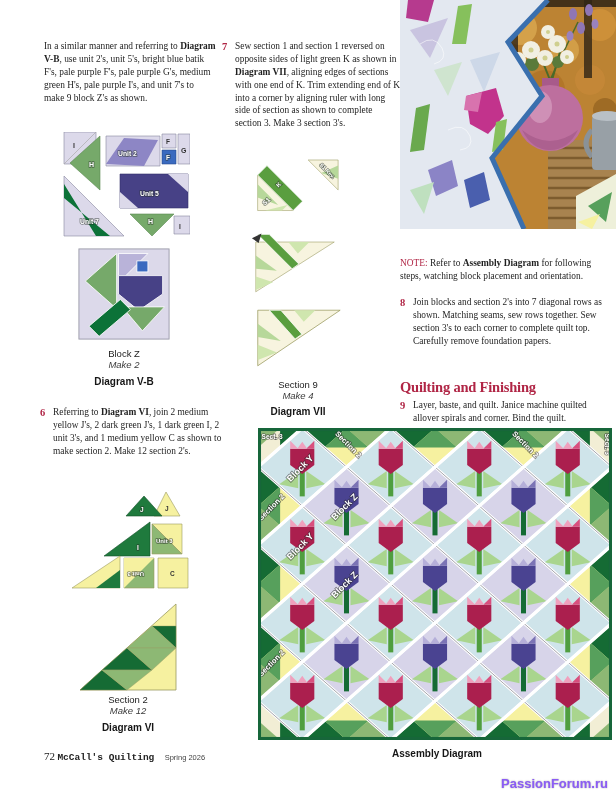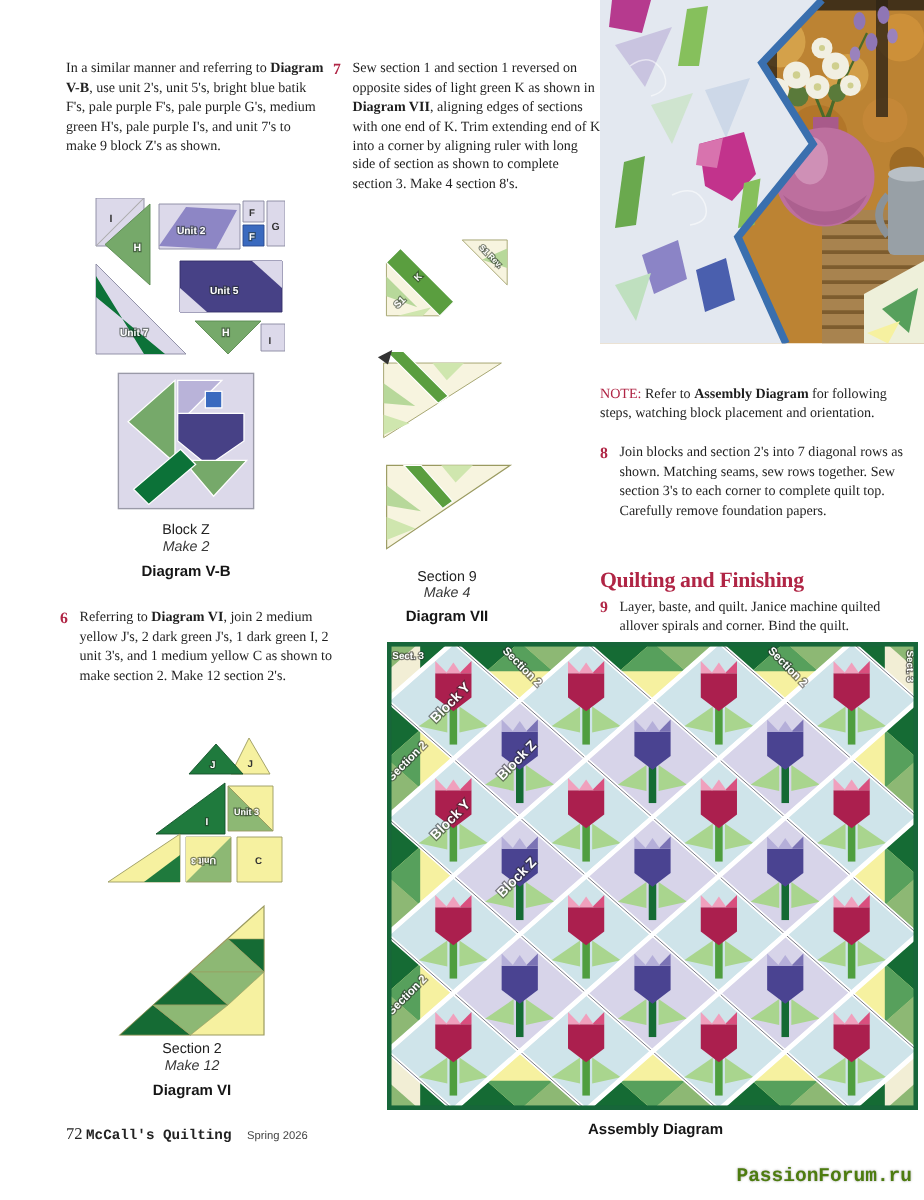--- a/index.html
+++ b/index.html
@@ -11,22 +11,22 @@
   .stepnum{position:absolute;left:0;top:0;font-weight:bold;color:#b02545;font-size:10.5px;}
   .heading{font-family:"Liberation Serif",serif;font-weight:bold;font-size:14.5px;color:#b02545;letter-spacing:-.2px;}
   .figcap{font-family:"Liberation Sans",sans-serif;text-align:center;}
   .fig-label{font-size:9.5px;color:#222;}
   .fig-make{font-size:9.5px;font-style:italic;color:#3a3a3a;}
   .fig-caption{font-family:"Liberation Sans",sans-serif;font-weight:bold;font-size:10px;color:#161616;text-align:center;}
   .footer{font-size:9.5px;color:#222;}
   .footer .pg{font-weight:normal;font-size:11px;}
   .footer .mag{font-weight:bold;font-family:Liberation Mono, monospace;}
   .footer .issue{font-family:"Liberation Sans",sans-serif;font-size:7.5px;color:#444;margin-left:8px;}
-  .watermark{font-family:Liberation Mono, monospace;font-weight:bold;font-size:13px;
-             color:#4d7c0f;text-shadow:0 0 2px #c4c4c4, 0 0 1px #bdbdbd;}
+  .watermark{font-family:Liberation Sans, sans-serif;font-weight:bold;font-size:13px;
+             color:#8b5cf6;text-shadow:0 0 2px #c4c4c4, 0 0 1px #bdbdbd;}
   svg text{font-family:"Liberation Sans",sans-serif;}
   .halo{paint-order:stroke;stroke:rgba(35,45,35,.55);stroke-width:1.6px;fill:#fff;font-weight:bold;}
 </style>
 </head>
 <body>
 
 <div id="page">
 
   <div class="abs body-text rich" style="left:44px;top:40px;width:172px"><span>In a similar manner and referring to </span><span style="font-weight: bold;">Diagram V-B</span><span>, use unit 2's, unit 5's, bright blue batik F's, pale purple F's, pale purple G's, medium green H's, pale purple I's, and unit 7's to make 9 block Z's as shown.</span></div>
 
@@ -107,21 +107,21 @@
     <polygon points="24,68 74,68 49,88" fill="#8db874" stroke="#9a9a60" stroke-width="0.4"></polygon>
   </svg>
   <div class="abs figcap" style="left:58px;top:694px;width:140px">
     <div class="fig-label">Section 2</div>
     <div class="fig-make">Make 12</div>
   </div>
   <div class="abs fig-caption" style="left:58px;top:722px;width:140px">Diagram VI</div>
 
   <div class="step body-text" style="left:222px;top:40px;width:166px">
     <span class="stepnum">7</span>
-    <div class="rich"><span>Sew section 1 and section 1 reversed on opposite sides of light green K as shown in </span><span style="font-weight: bold;">Diagram VII</span><span>, aligning edges of sections with one end of K. Trim extending end of K into a corner by aligning ruler with long side of section as shown to complete section 3. Make 4 section 8's.</span></div>
+    <div class="rich"><span>Sew section 1 and section 1 reversed on opposite sides of light green K as shown in </span><span style="font-weight: bold;">Diagram VII</span><span>, aligning edges of sections with one end of K. Trim extending end of K into a corner by aligning ruler with long side of section as shown to complete section 3. Make 3 section 3's.</span></div>
   </div>
 
   <svg class="abs" style="left:252px;top:158px" width="88" height="62" viewBox="0 0 94 62">
     <polygon points="6,16 44,54 6,54" fill="#f7f4df" stroke="#9a9a60" stroke-width="0.6"></polygon>
     <polygon points="6,26 6,40 28,48" fill="#b7d89a"></polygon>
     <polygon points="14,54 32,54 38,48" fill="#cfe6ae"></polygon>
     <polygon points="6,16 16,6 54,44 44,54" fill="#5a9e3f" stroke="#fff" stroke-width="0.8"></polygon>
     <text transform="translate(17,46) rotate(-45)" text-anchor="middle" font-size="7" class="halo">S1</text>
     <text transform="translate(30,28) rotate(-45)" text-anchor="middle" font-size="6.5" class="halo">K</text>
     <polygon points="60,0 92,32 92,0" fill="#f7f4df" stroke="#9a9a60" stroke-width="0.6"></polygon>

